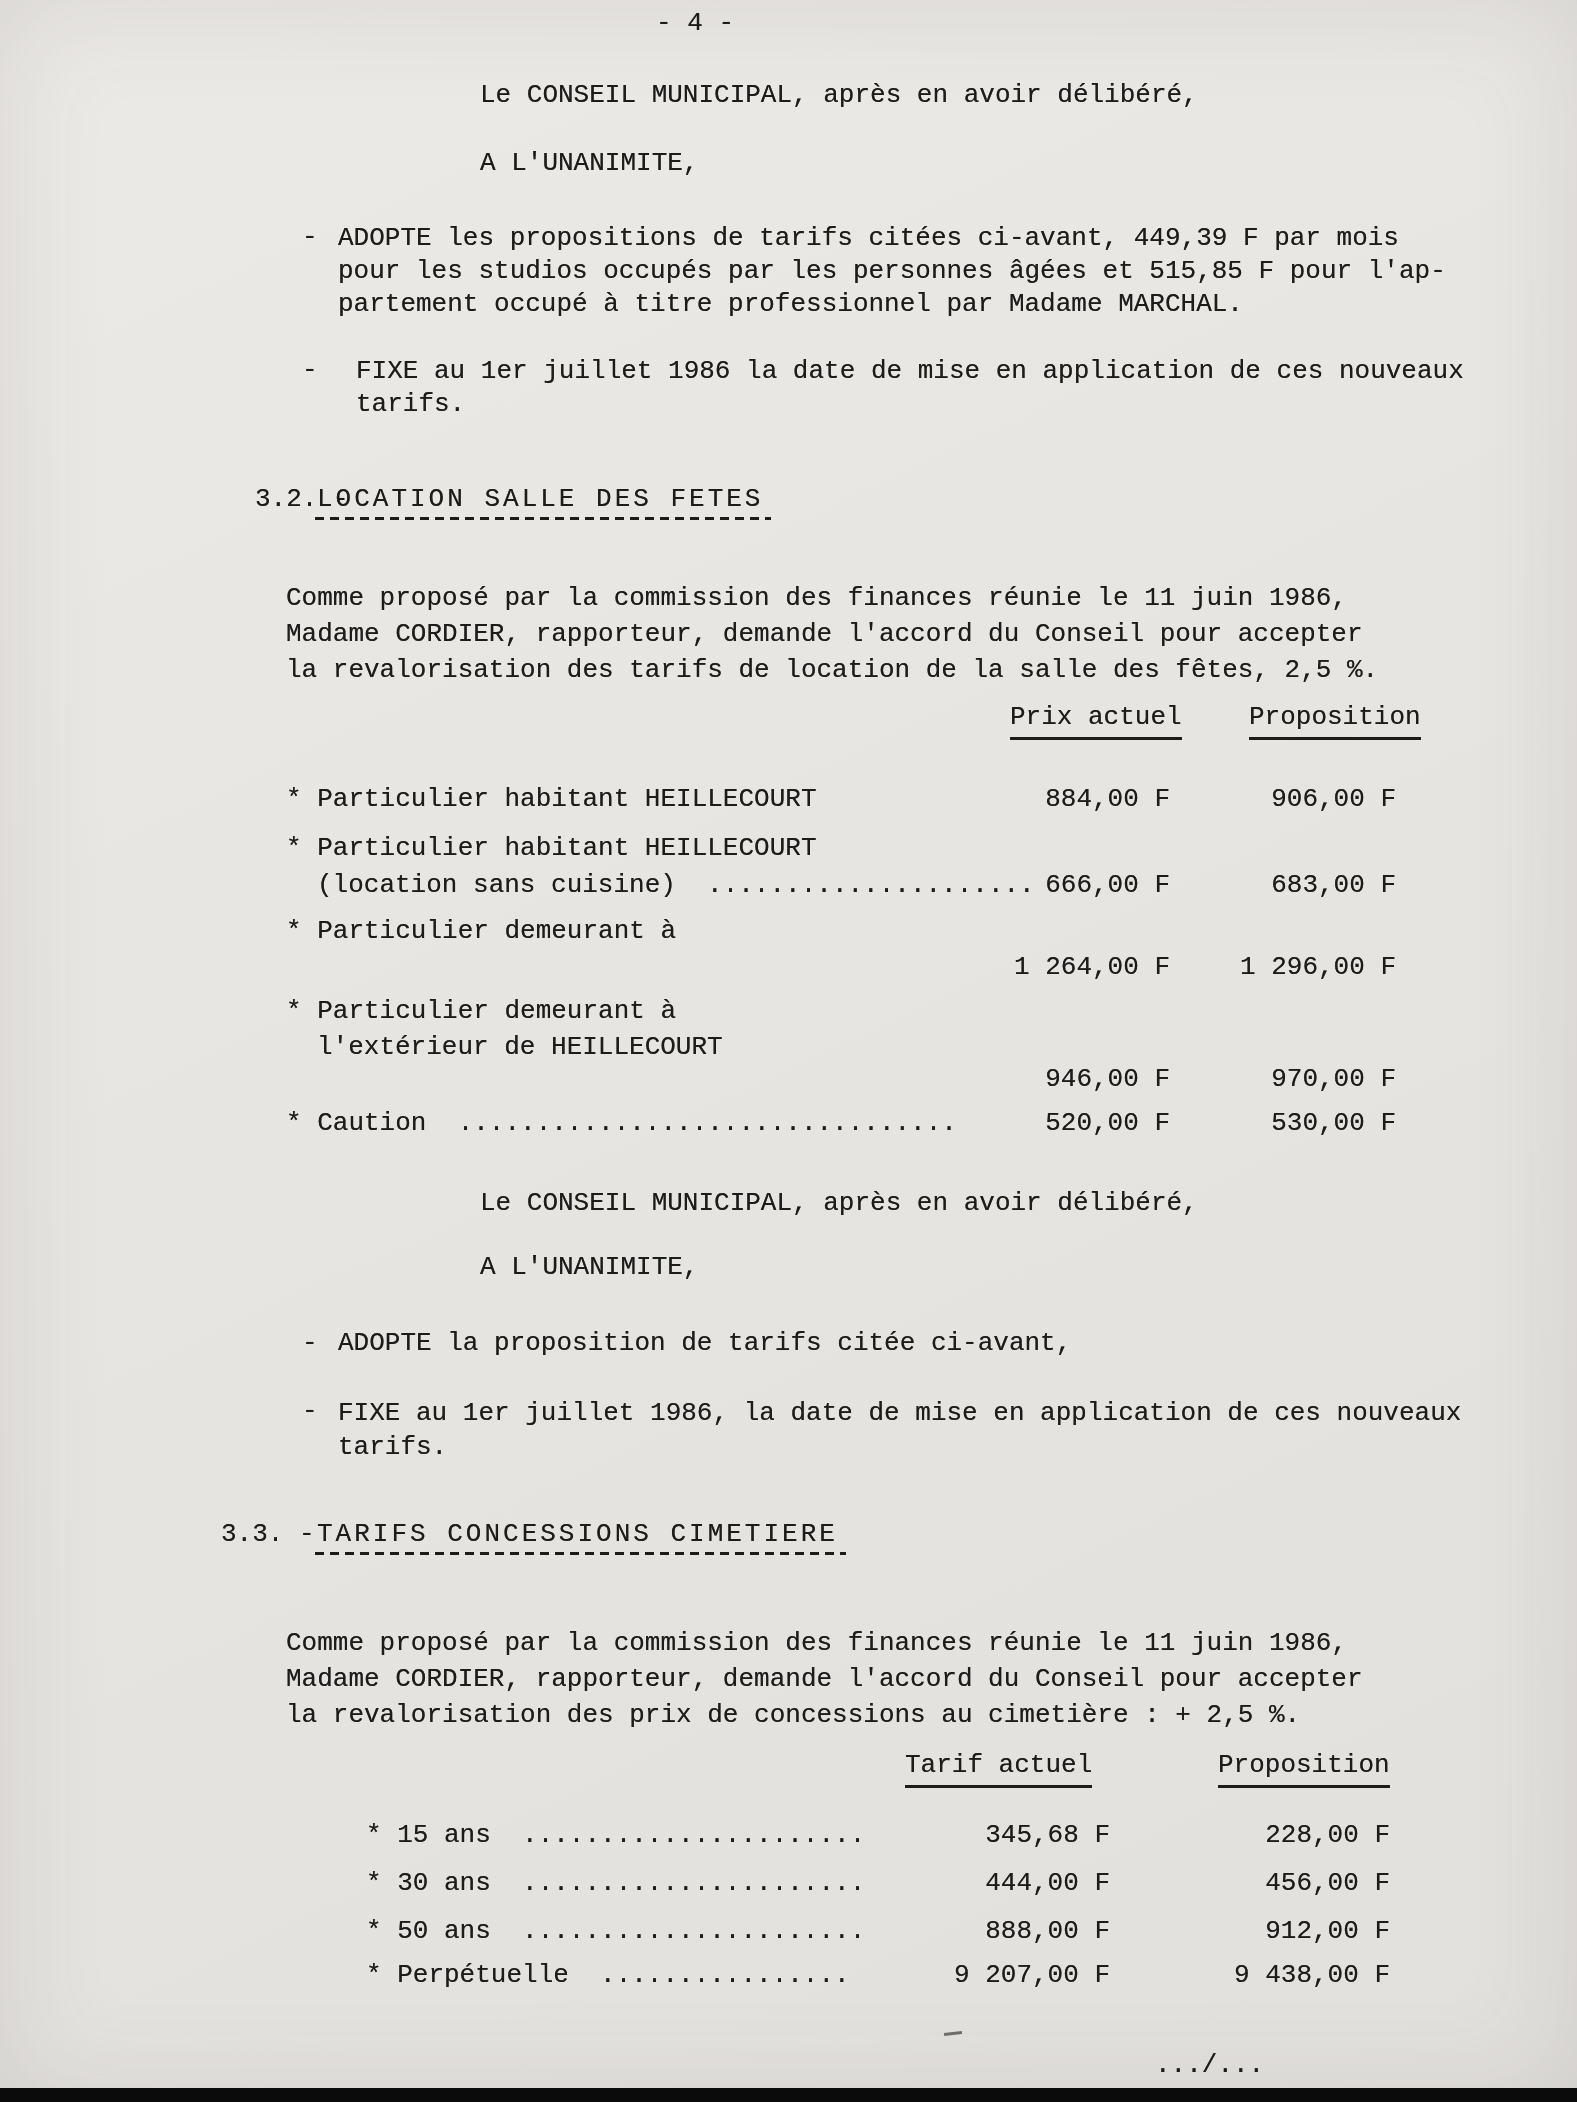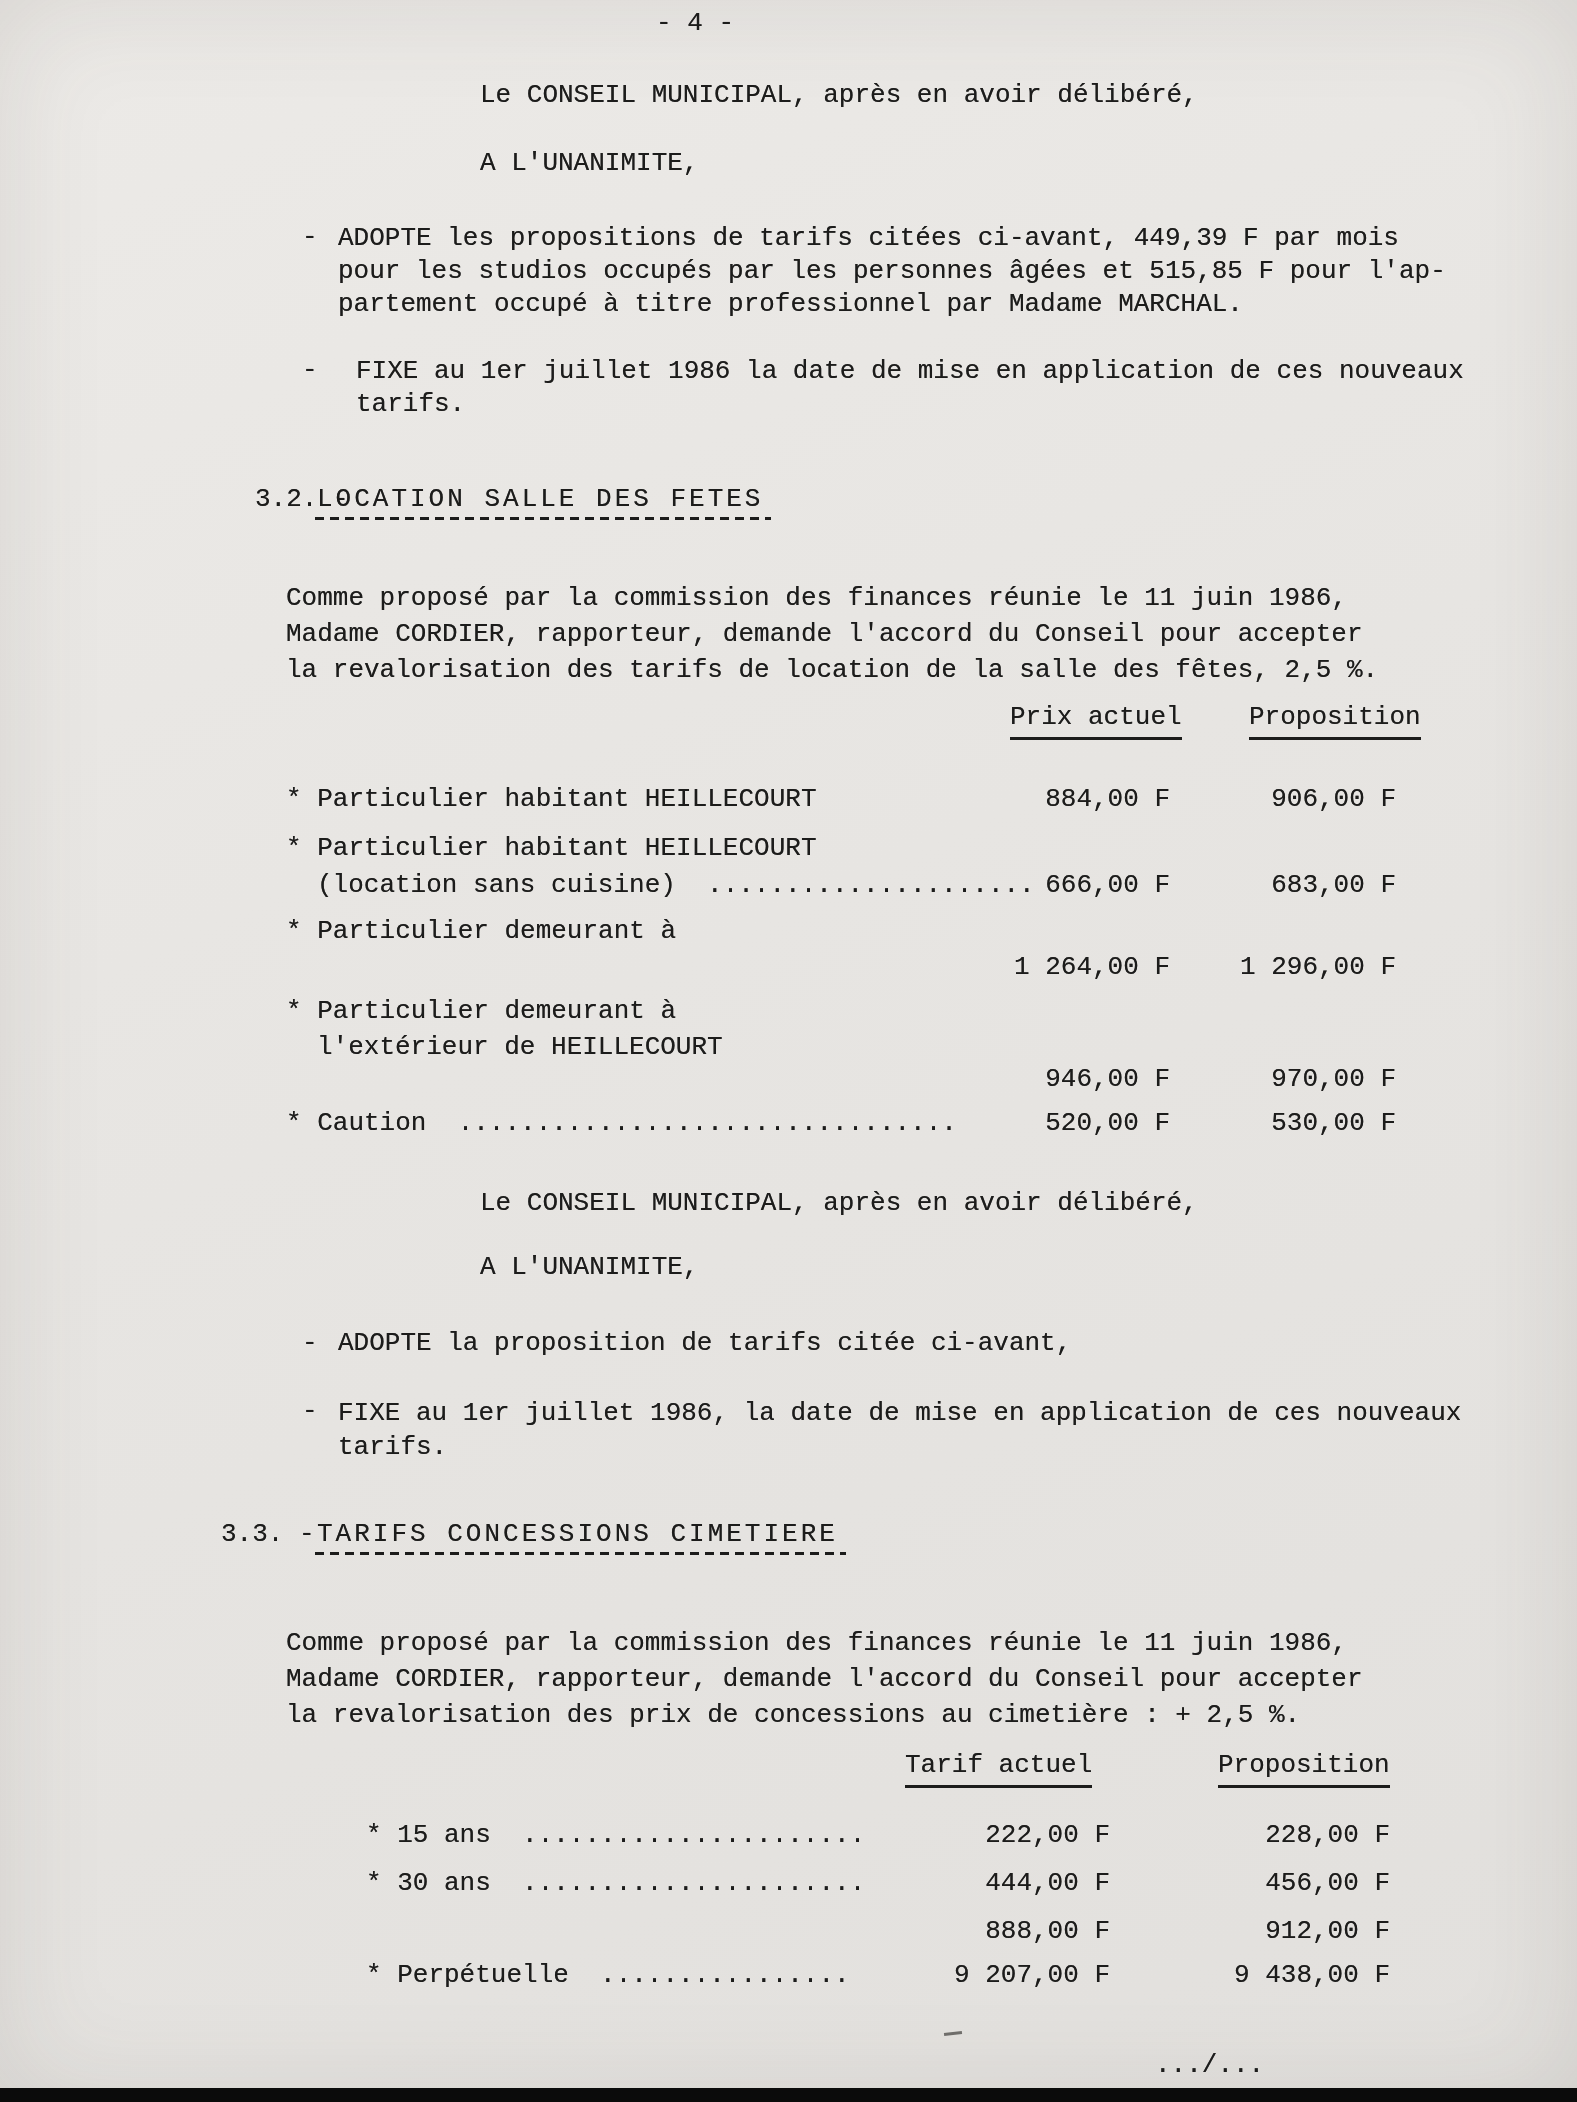--- a/index.html
+++ b/index.html
@@ -98,27 +98,28 @@
   </div>
 
   <div class="t lh36" style="left:286px; top:1625px;">Comme proposé par la commission des finances réunie le 11 juin 1986,
 Madame CORDIER, rapporteur, demande l'accord du Conseil pour accepter
 la revalorisation des prix de concessions au cimetière : + 2,5 %.</div>
 
   <div class="t hdr" style="left:905px; top:1750px;">Tarif actuel</div>
   <div class="t hdr" style="left:1218px; top:1750px;">Proposition</div>
 
   <div class="t" style="left:366px; top:1820px;">* 15 ans  ......................</div>
-  <div class="val v1b" style="top:1820px;">222,00 F</div>
+  <div class="val v1b" style="top:1820px;">345,68 F</div>
   <div class="val v2b" style="top:1820px;">228,00 F</div>
 
   <div class="t" style="left:366px; top:1868px;">* 30 ans  ......................</div>
   <div class="val v1b" style="top:1868px;">444,00 F</div>
   <div class="val v2b" style="top:1868px;">456,00 F</div>
 
+  <div class="t" style="left:366px; top:1916px;">* 50 ans  ......................</div>
   <div class="val v1b" style="top:1916px;">888,00 F</div>
   <div class="val v2b" style="top:1916px;">912,00 F</div>
 
   <div class="t" style="left:366px; top:1960px;">* Perpétuelle  ................</div>
   <div class="val v1b" style="top:1960px;">9 207,00 F</div>
   <div class="val v2b" style="top:1960px;">9 438,00 F</div>
 
   <div class="artifact" style="left:944px; top:2032px;"></div>
   <div class="t" style="left:1155px; top:2050px;">.../...</div>
   <div class="bottom-strip"></div>

